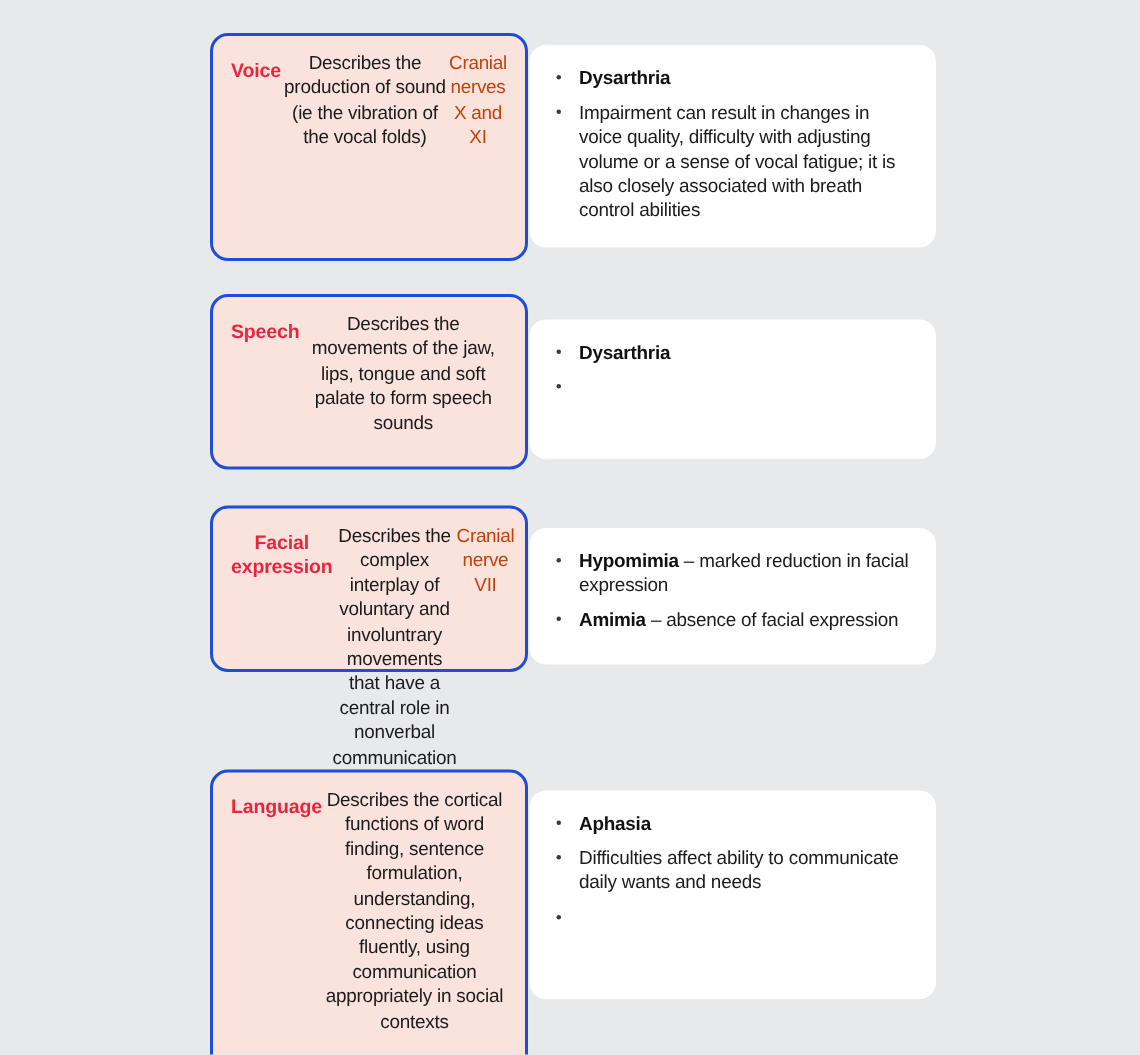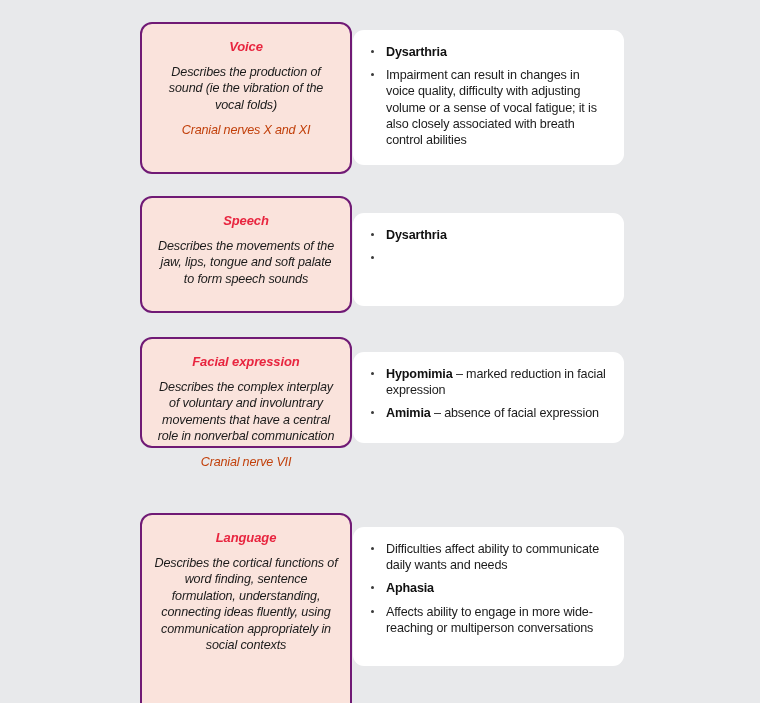--- a/index.html
+++ b/index.html
@@ -27,28 +27,27 @@
     right: 0;
   }
 
   
   .def-box {
     position: absolute;
     left: 140px;
     width: 212px;
     box-sizing: border-box;
     background: #fae3dc;
-    border: 2px solid #701a75;
+    border: 2px solid #1d4ed8;
     border-radius: 12px;
     padding: 10px 12px 12px 12px;
     text-align: center;
     display: flex;
-    flex-direction: column;
+    flex-direction: row;
     justify-content: flex-start;
-    font-style: italic;
   }
 
   .def-title {
     color: #e8253f;
     font-weight: bold;
     font-size: 13px;
     line-height: 16px;
     margin: 5px 0 9px 0;
     letter-spacing: -0.1px;
   }
@@ -185,25 +184,25 @@
 
   <div class="row" id="row-language">
     <div class="def-box">
       <div class="def-title">Language</div>
       <div class="def-desc">Describes the cortical functions of word finding, sentence formulation, understanding, connecting ideas fluently, using communication appropriately in social contexts</div>
 
     </div>
     <div class="sym-card">
       <ul class="sym-list">
         <li class="sym-item">
+          <span class="bullet"></span><span class="term">Aphasia</span>
+        </li>
+        <li class="sym-item">
           <span class="bullet"></span><span>Difficulties affect ability to communicate daily wants and needs</span>
         </li>
         <li class="sym-item">
-          <span class="bullet"></span><span class="term">Aphasia</span>
-        </li>
-        <li class="sym-item">
-          <span class="bullet"></span><span>Affects ability to engage in more wide-reaching or multiperson conversations</span>
+          <span class="bullet"></span>
         </li>
       </ul>
     </div>
   </div>
 
 </div>
 
 </body></html>

